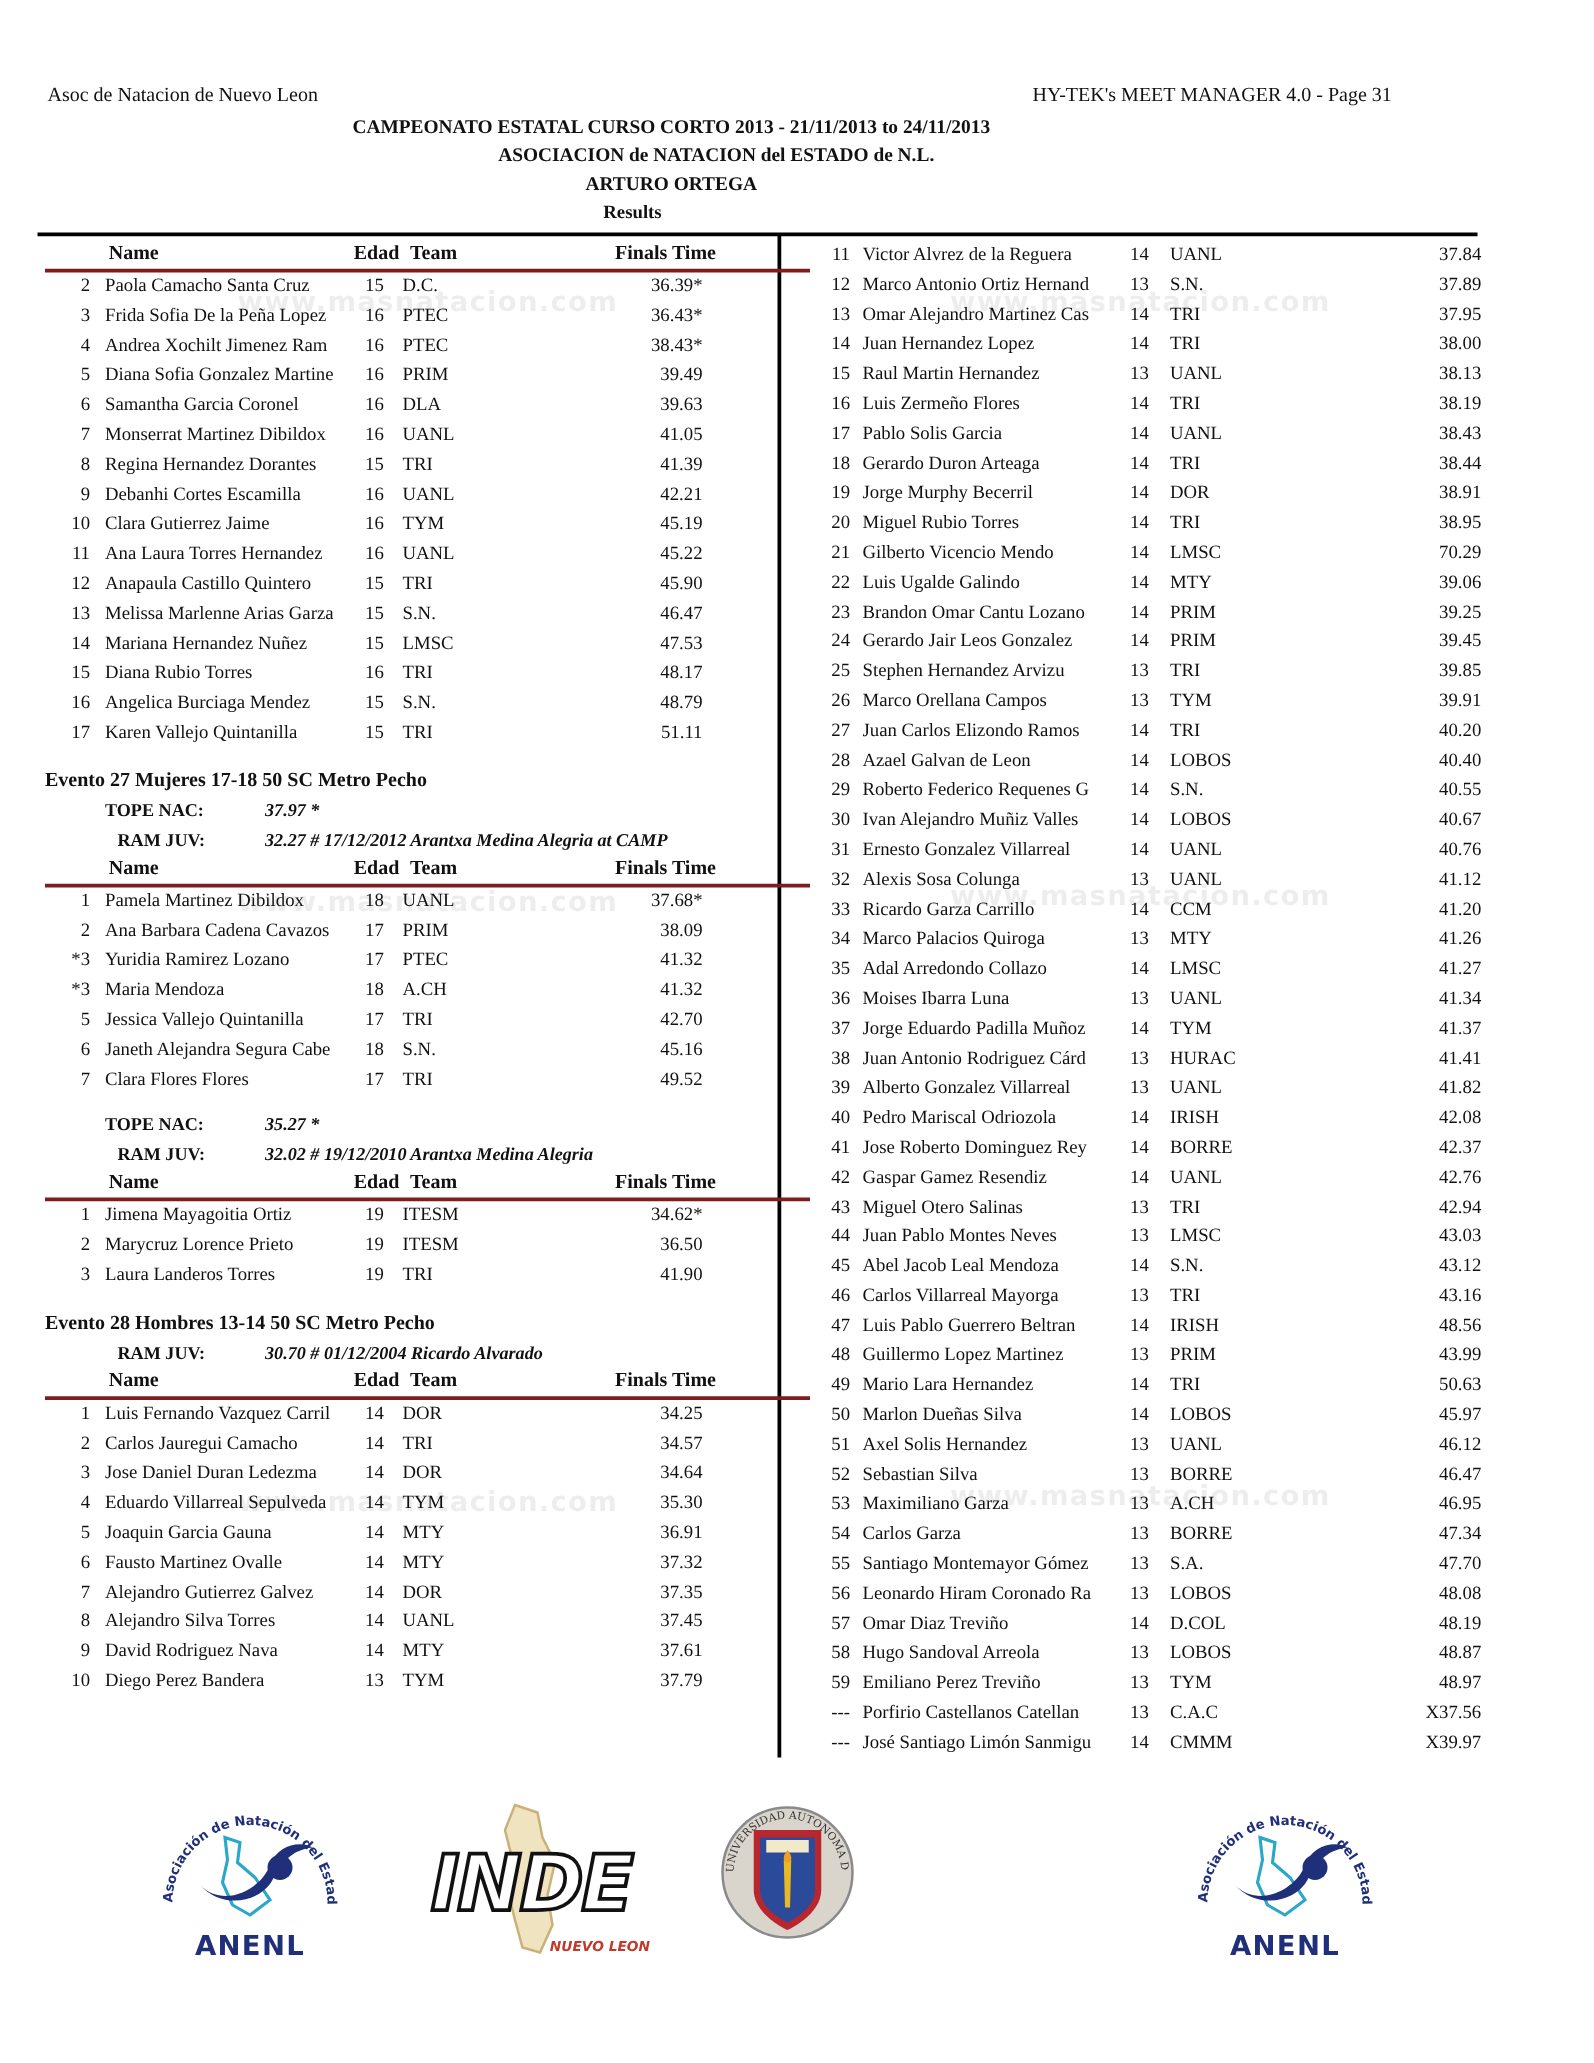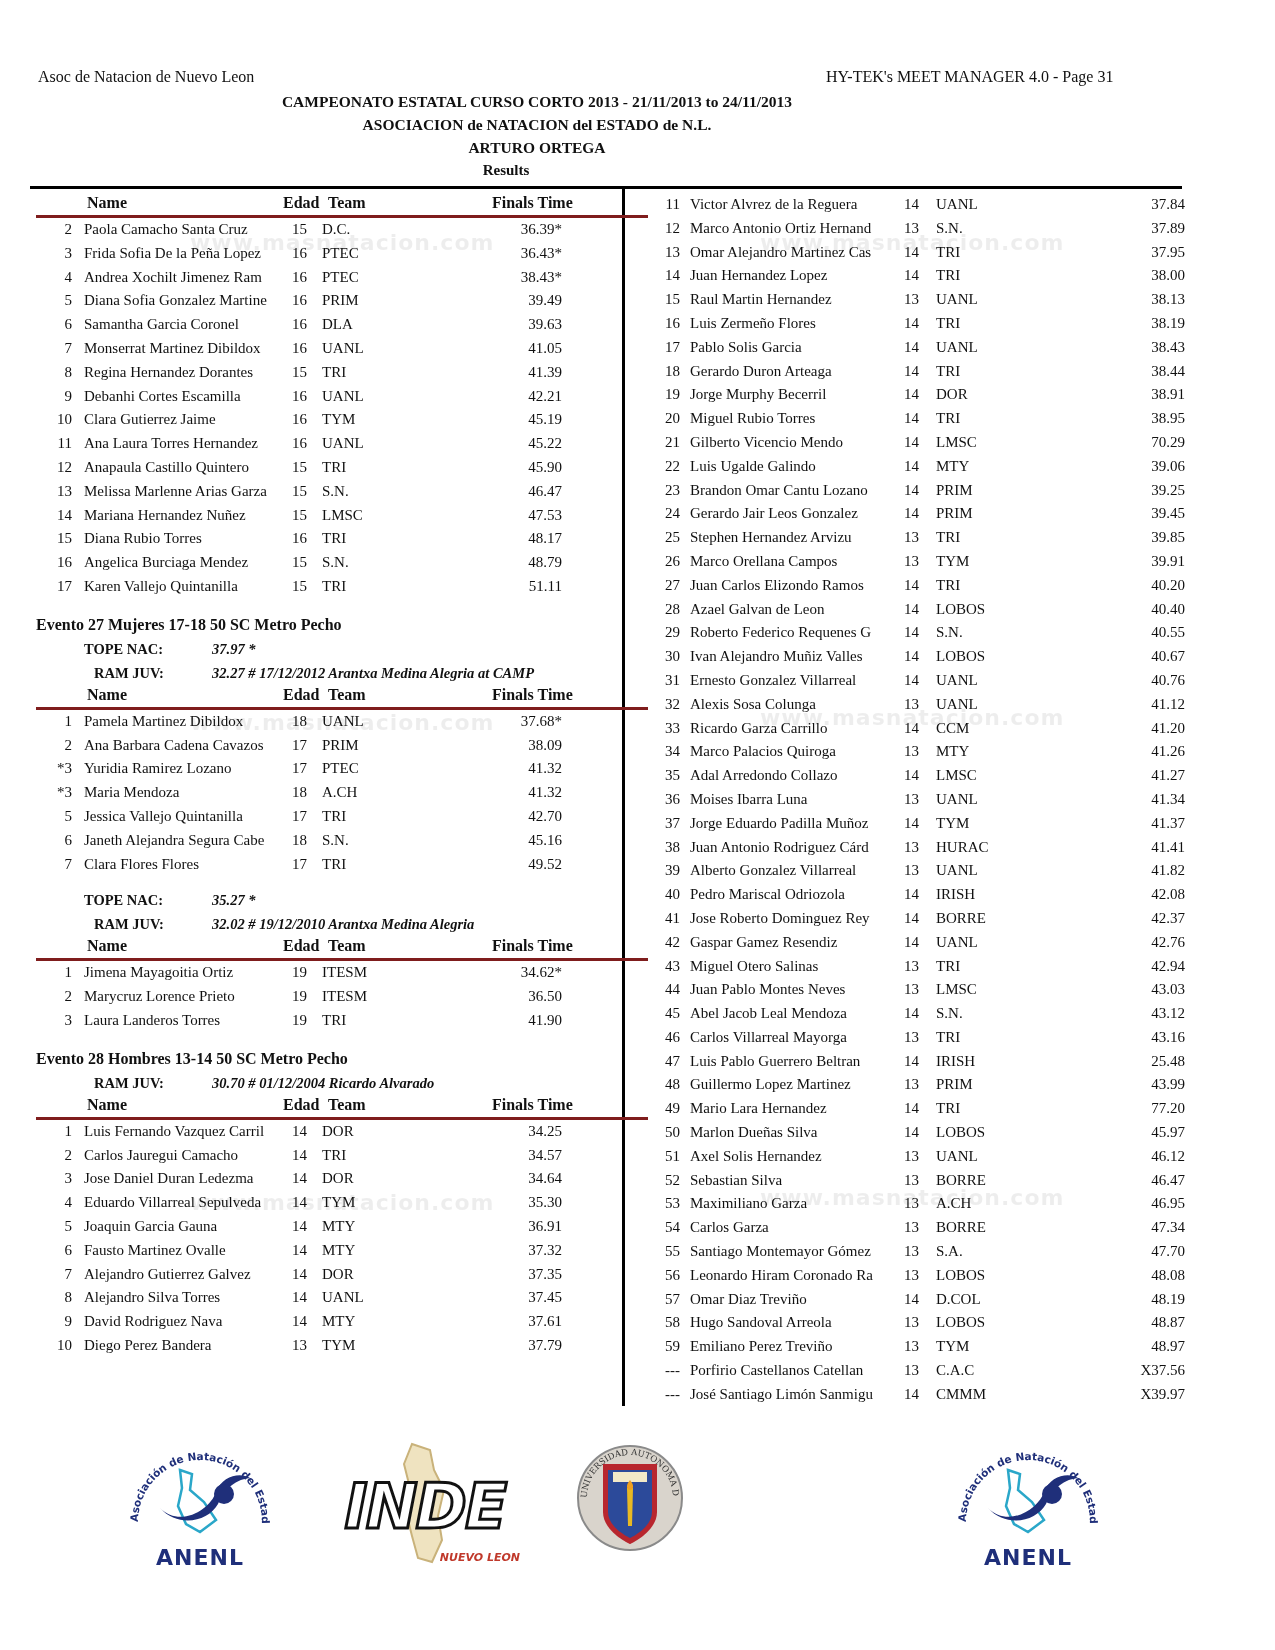--- a/index.html
+++ b/index.html
@@ -59,21 +59,21 @@
     .caou-text { position: absolute; bottom: 2px; width: 100%; text-align: center; font-family: "DejaVu Sans", sans-serif; font-weight: bold; font-size: 19px; letter-spacing: 1px; }
     .caou-text .a { color: #e8a317; }
     .caou-text .b { color: #2a4b9b; }
   </style>
 </head>
 <body>
 
 <div class="hdr-left">Asoc de Natacion de Nuevo Leon</div>
 <div class="hdr-right">HY-TEK's MEET MANAGER 4.0 - Page 31</div>
 <div class="title" style="top:93px;">CAMPEONATO ESTATAL CURSO CORTO 2013 - 21/11/2013 to 24/11/2013</div>
-<div class="title" style="top:116px;">ASOCIACION de NATACION del ESTADO de N.L.</div>
+<div class="title" style="top:116px;padding-left:36px;">ASOCIACION de NATACION del ESTADO de N.L.</div>
 <div class="title" style="top:139px;">ARTURO ORTEGA</div>
 <div class="title" style="top:162px; font-size:15px; left:-31px;">Results</div>
 
 <div class="topline"></div>
 <div class="vline"></div>
 
 <div class="watermark" style="left:190px; top:230px;">www.masnatacion.com</div>
 <div class="watermark" style="left:190px; top:710px;">www.masnatacion.com</div>
 <div class="watermark" style="left:190px; top:1190px;">www.masnatacion.com</div>
 <div class="watermark" style="left:760px; top:230px;">www.masnatacion.com</div>
@@ -643,35 +643,35 @@
       <span class="name">Carlos Villarreal Mayorga</span>
       <span class="age">13</span>
       <span class="team">TRI</span>
       <span class="time">43.16</span>
     </div>
     <div class="row">
       <span class="place">47</span>
       <span class="name">Luis Pablo Guerrero Beltran</span>
       <span class="age">14</span>
       <span class="team">IRISH</span>
-      <span class="time">25.48</span>
+      <span class="time">48.56</span>
     </div>
     <div class="row">
       <span class="place">48</span>
       <span class="name">Guillermo Lopez Martinez</span>
       <span class="age">13</span>
       <span class="team">PRIM</span>
       <span class="time">43.99</span>
     </div>
     <div class="row">
       <span class="place">49</span>
       <span class="name">Mario Lara Hernandez</span>
       <span class="age">14</span>
       <span class="team">TRI</span>
-      <span class="time">77.20</span>
+      <span class="time">50.63</span>
     </div>
     <div class="row">
       <span class="place">50</span>
       <span class="name">Marlon Dueñas Silva</span>
       <span class="age">14</span>
       <span class="team">LOBOS</span>
       <span class="time">45.97</span>
     </div>
     <div class="row">
       <span class="place">51</span>

